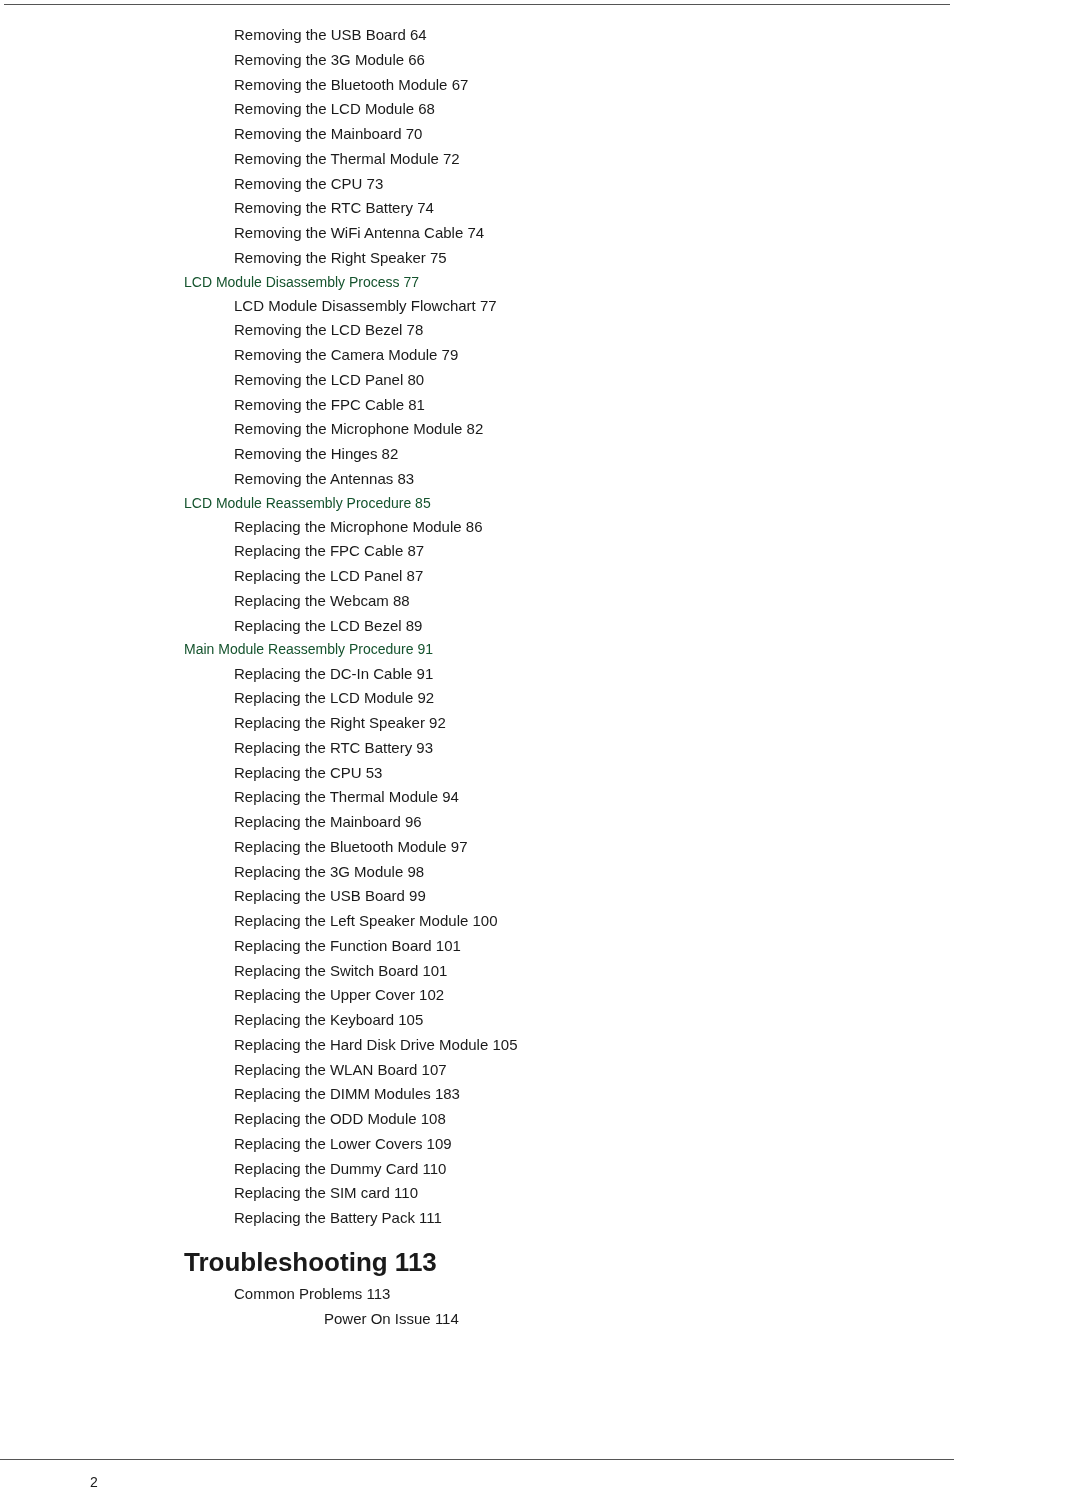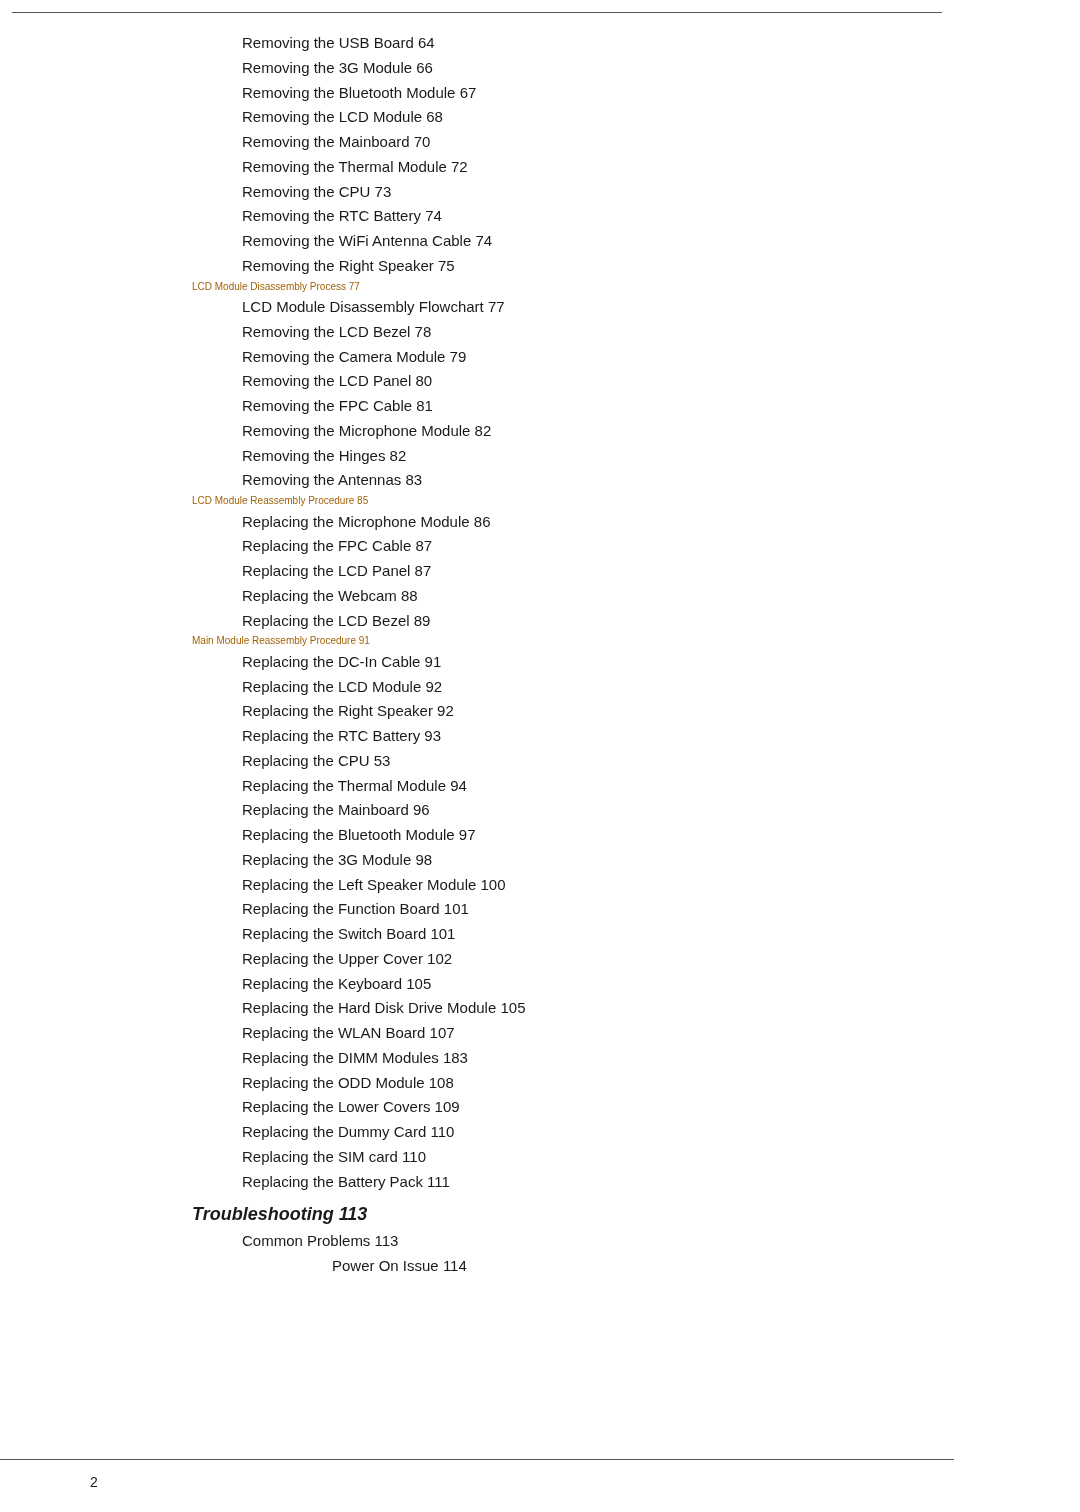--- a/index.html
+++ b/index.html
@@ -14,21 +14,21 @@
       font-size: 15px;
       color: #1a1a1a;
       width: 1080px;
       min-height: 1512px;
       position: relative;
     }
 
     .page-container {
       width: 954px;
       min-height: 1512px;
-      padding: 12px;
+      padding: 4px;
       position: relative;
     }
 
     .top-rule {
       width: 100%;
       height: 1px;
       background: #555;
       margin-bottom: 0;
     }
 
@@ -58,33 +58,32 @@
     .indent-1 {
       padding-left: 140px;
     }
 
     .indent-2 {
       padding-left: 230px;
     }
 
     .section-heading {
       padding-left: 90px;
-      font-size: 10px;
+      font-size: 14px;
       font-weight: normal;
-      color: #a16207;
+      color: #14532d;
     }
 
     .bold-heading {
       font-weight: bold;
-      font-size: 18px;
+      font-size: 26px;
       padding-left: 90px;
-      margin-top: 10px;
+      margin-top: 16px;
       margin-bottom: 4px;
       display: block;
-      font-style: italic;
     }
 
     .page-number {
       position: absolute;
       bottom: 22px;
       left: 90px;
       font-size: 14px;
       color: #1a1a1a;
     }
   </style>
@@ -139,20 +138,21 @@
       <div>
         <div class="toc-entry indent-1">Replacing the DC-In Cable 91</div>
         <div class="toc-entry indent-1">Replacing the LCD Module 92</div>
         <div class="toc-entry indent-1">Replacing the Right Speaker 92</div>
         <div class="toc-entry indent-1">Replacing the RTC Battery 93</div>
         <div class="toc-entry indent-1">Replacing the CPU 53</div>
         <div class="toc-entry indent-1">Replacing the Thermal Module 94</div>
         <div class="toc-entry indent-1">Replacing the Mainboard 96</div>
         <div class="toc-entry indent-1">Replacing the Bluetooth Module 97</div>
         <div class="toc-entry indent-1">Replacing the 3G Module 98</div>
+        <div class="toc-entry indent-1">Replacing the USB Board 99</div>
         <div class="toc-entry indent-1">Replacing the Left Speaker Module 100</div>
         <div class="toc-entry indent-1">Replacing the Function Board 101</div>
         <div class="toc-entry indent-1">Replacing the Switch Board 101</div>
         <div class="toc-entry indent-1">Replacing the Upper Cover 102</div>
         <div class="toc-entry indent-1">Replacing the Keyboard 105</div>
         <div class="toc-entry indent-1">Replacing the Hard Disk Drive Module 105</div>
         <div class="toc-entry indent-1">Replacing the WLAN Board 107</div>
         <div class="toc-entry indent-1">Replacing the DIMM Modules 183</div>
         <div class="toc-entry indent-1">Replacing the ODD Module 108</div>
         <div class="toc-entry indent-1">Replacing the Lower Covers 109</div>

